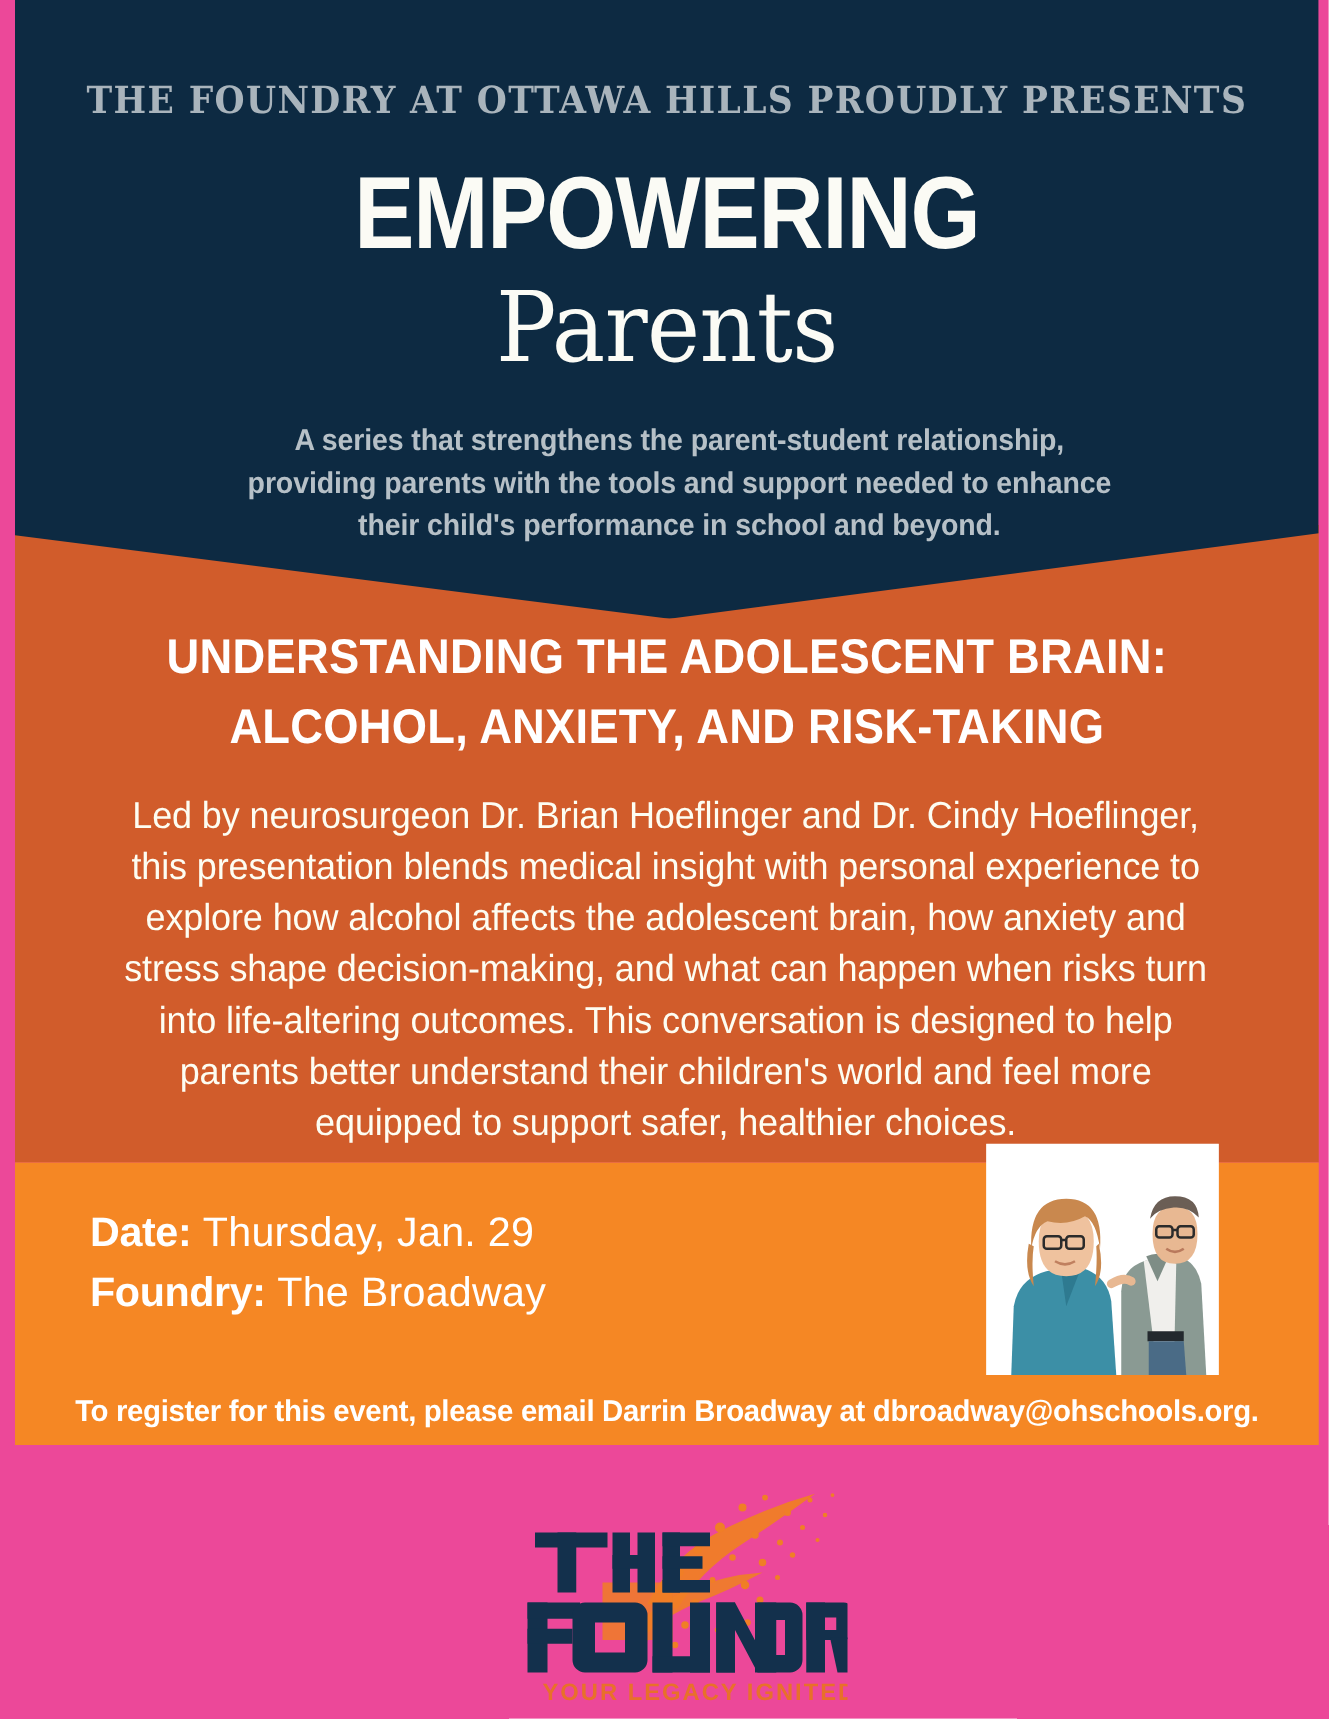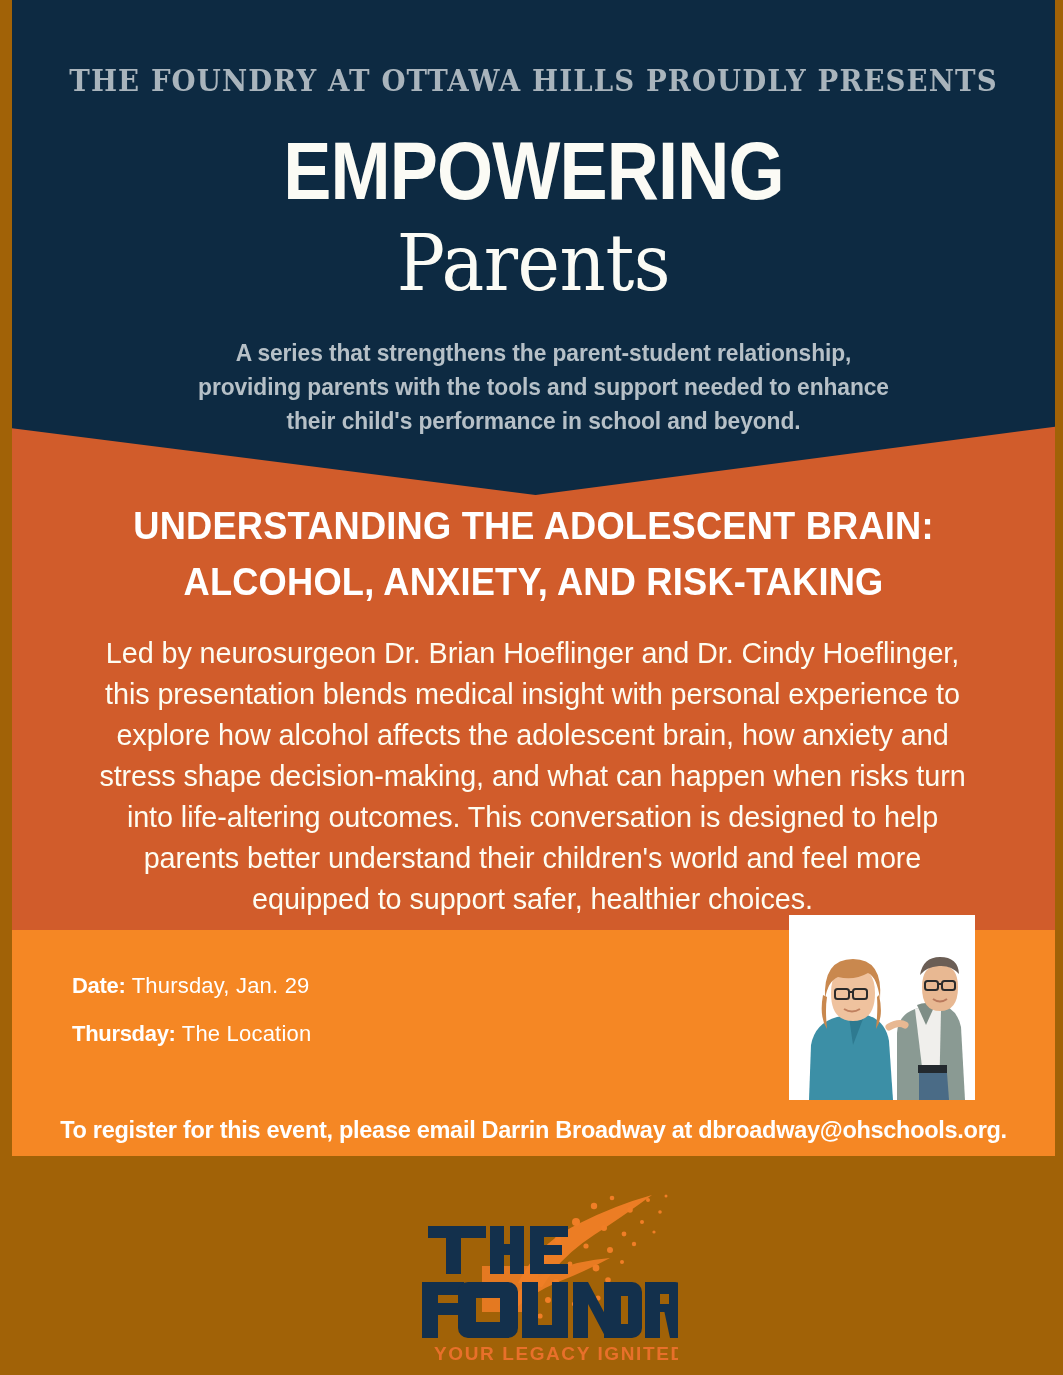--- a/index.html
+++ b/index.html
@@ -13,21 +13,21 @@
     position: relative;
     overflow: hidden;
     font-family: "Liberation Sans", sans-serif;
   }
 
   #flyer {
     position: absolute;
     left: 0; top: 0;
     width: 1063px;
     height: 1375px;
-    background: #a16207;
+    background: #ec4899;
   }
 
   
   .navy-block {
     position: absolute;
     left: 12px;
     top: 0;
     width: 1043px;
     height: 495px;
     background: #0D2A42;
@@ -150,21 +150,21 @@
     z-index: 1;
   }
 
   .details {
     position: absolute;
     left: 72px;
     top: 962px;
     z-index: 5;
     color: #FFFFFF;
     font-family: "Liberation Sans", sans-serif;
-    font-size: 22px;
+    font-size: 33px;
     line-height: 48px;
   }
   .details .row { white-space: nowrap; }
   .details .lbl {
     font-weight: bold;
     letter-spacing: -0.3px;
   }
   .details .val {
     font-weight: normal;
     letter-spacing: 0.2px;
@@ -243,22 +243,22 @@
     <div>parents better understand their children's world and feel more</div>
     <div>equipped to support safer, healthier choices.</div>
   </div>
 
   <div class="details">
     <div class="row">
       <span class="lbl">Date:</span>
       <span class="val">Thursday, Jan. 29</span>
     </div>
     <div class="row">
-      <span class="lbl">Thursday:</span>
-      <span class="val">The Location</span>
+      <span class="lbl">Foundry:</span>
+      <span class="val">The Broadway</span>
     </div>
   </div>
 
   <div class="register-line">To register for this event, please email Darrin Broadway at dbroadway@ohschools.org.</div>
 
   <div class="photo-frame">
     <svg class="photo-svg" viewBox="0 0 186 185">
       <rect x="0" y="0" width="186" height="185" fill="#ffffff"></rect>
 
       <g>

